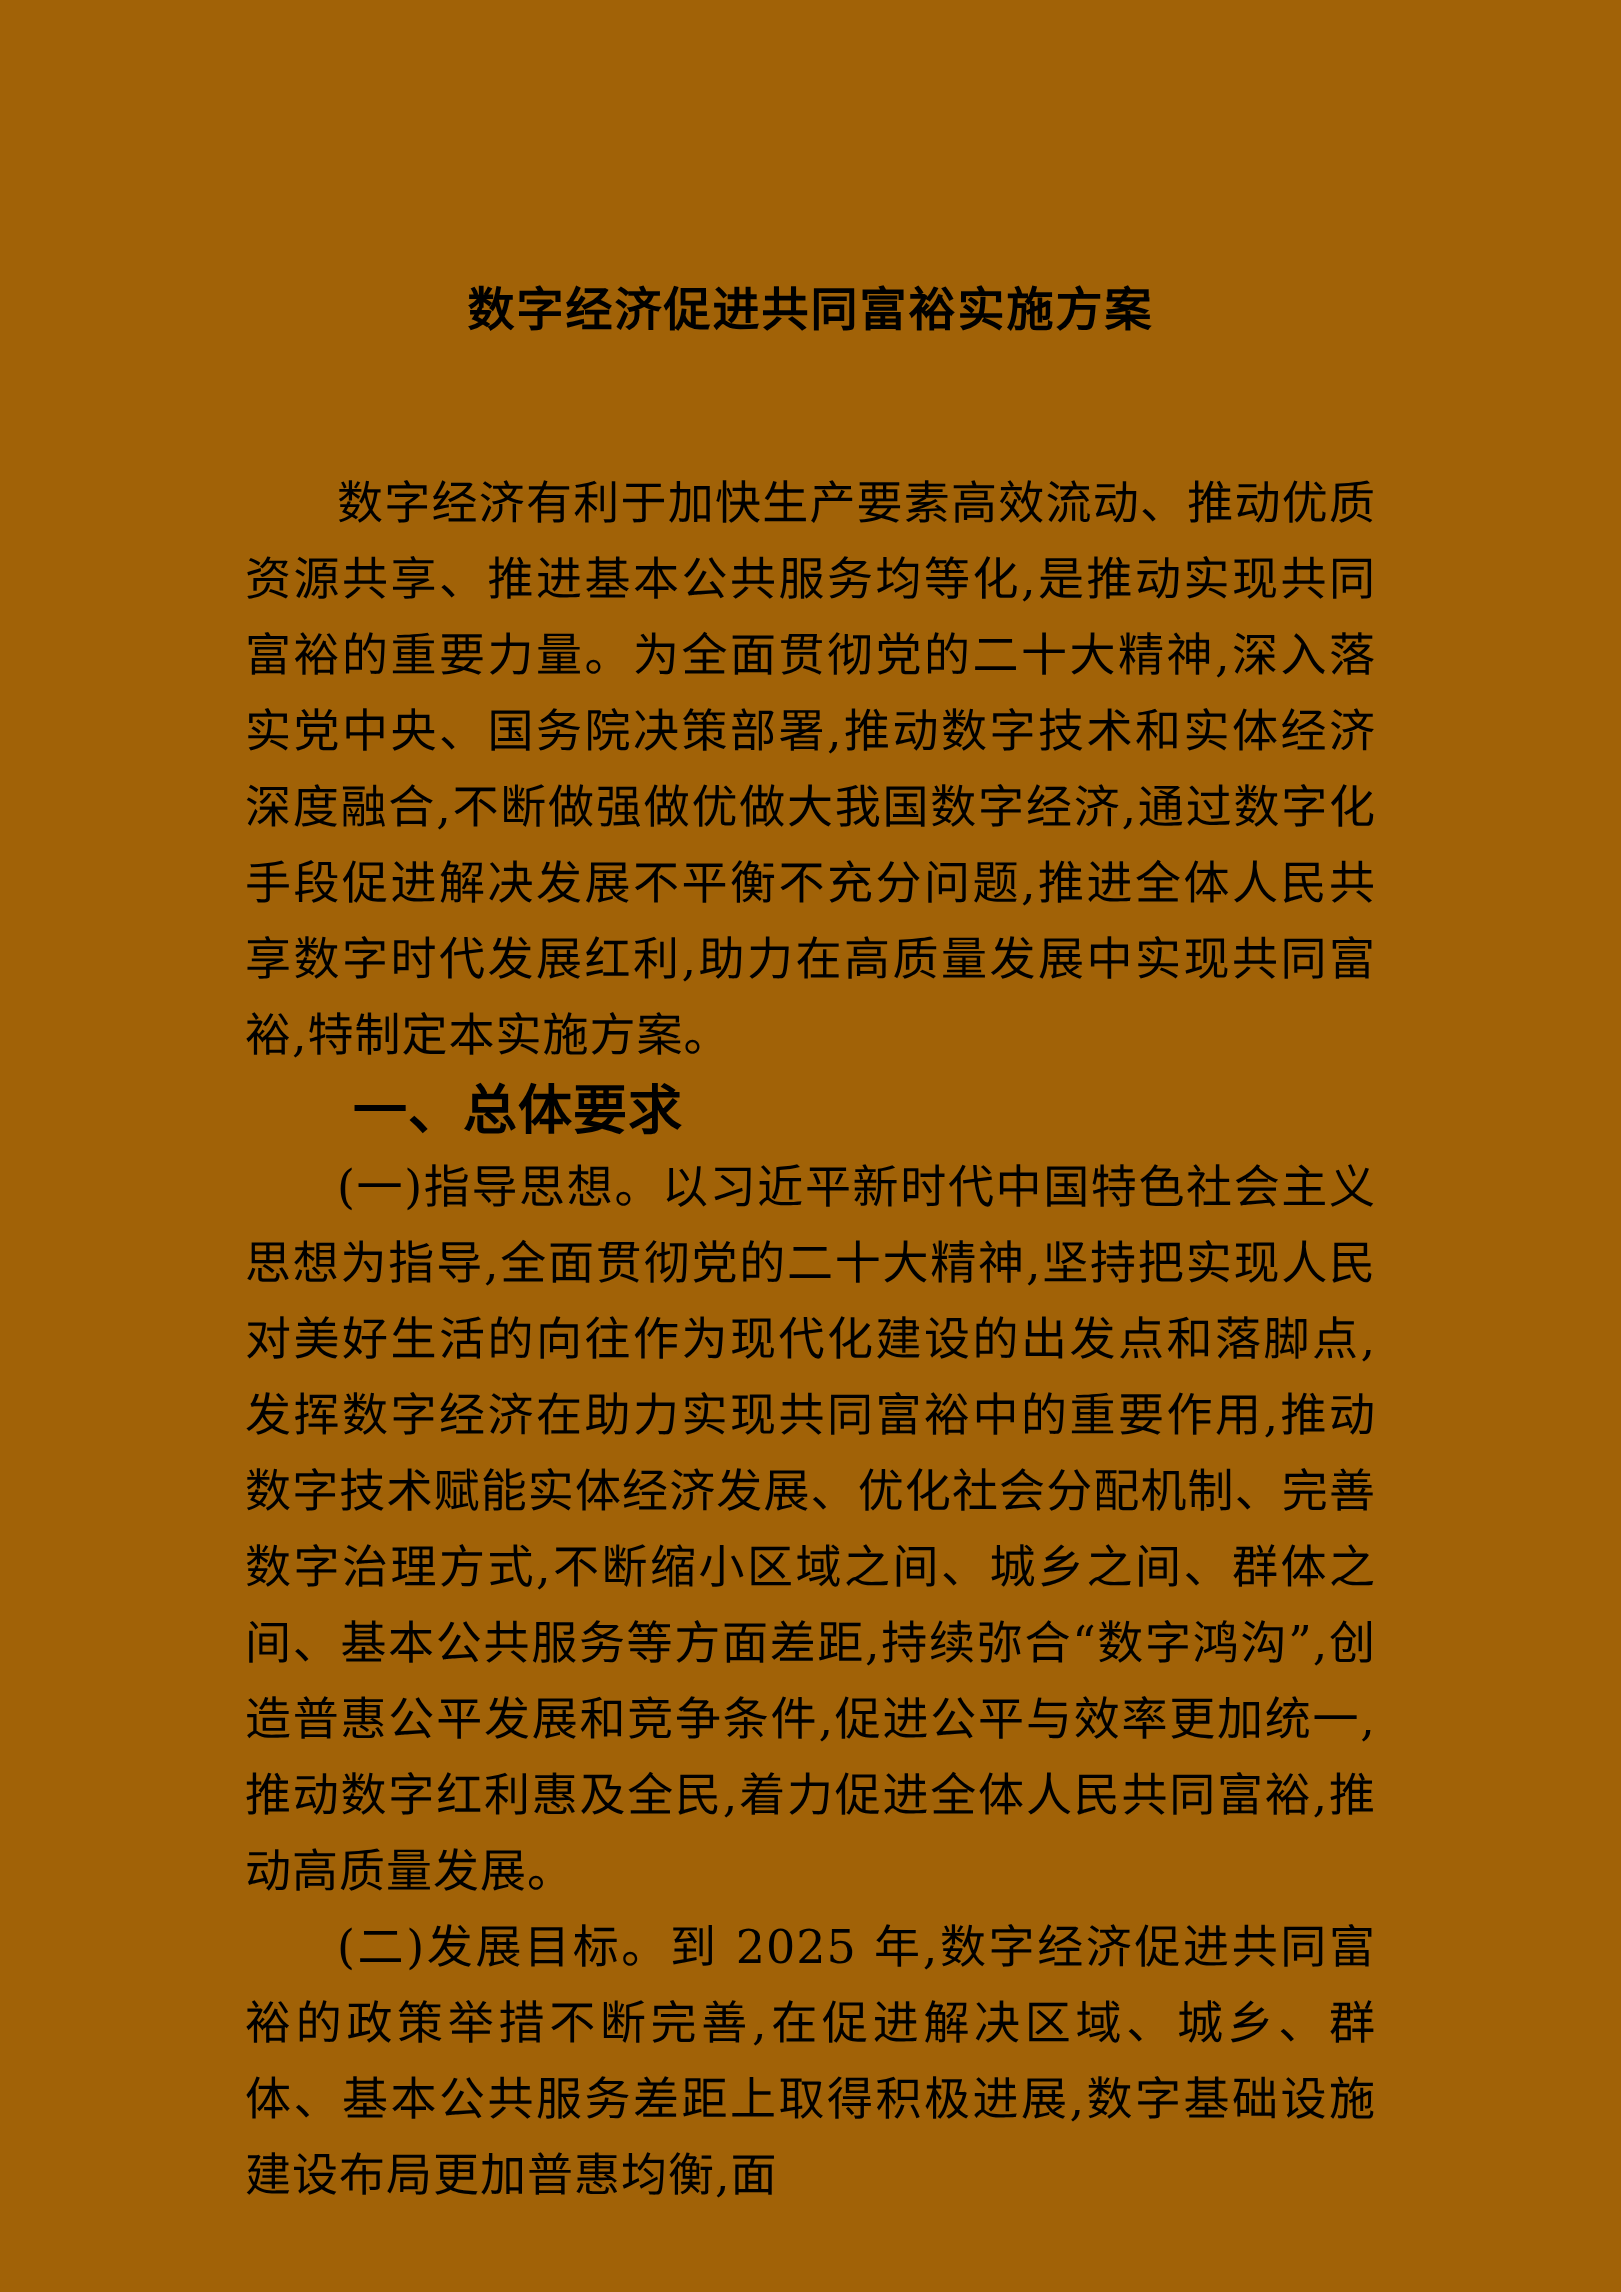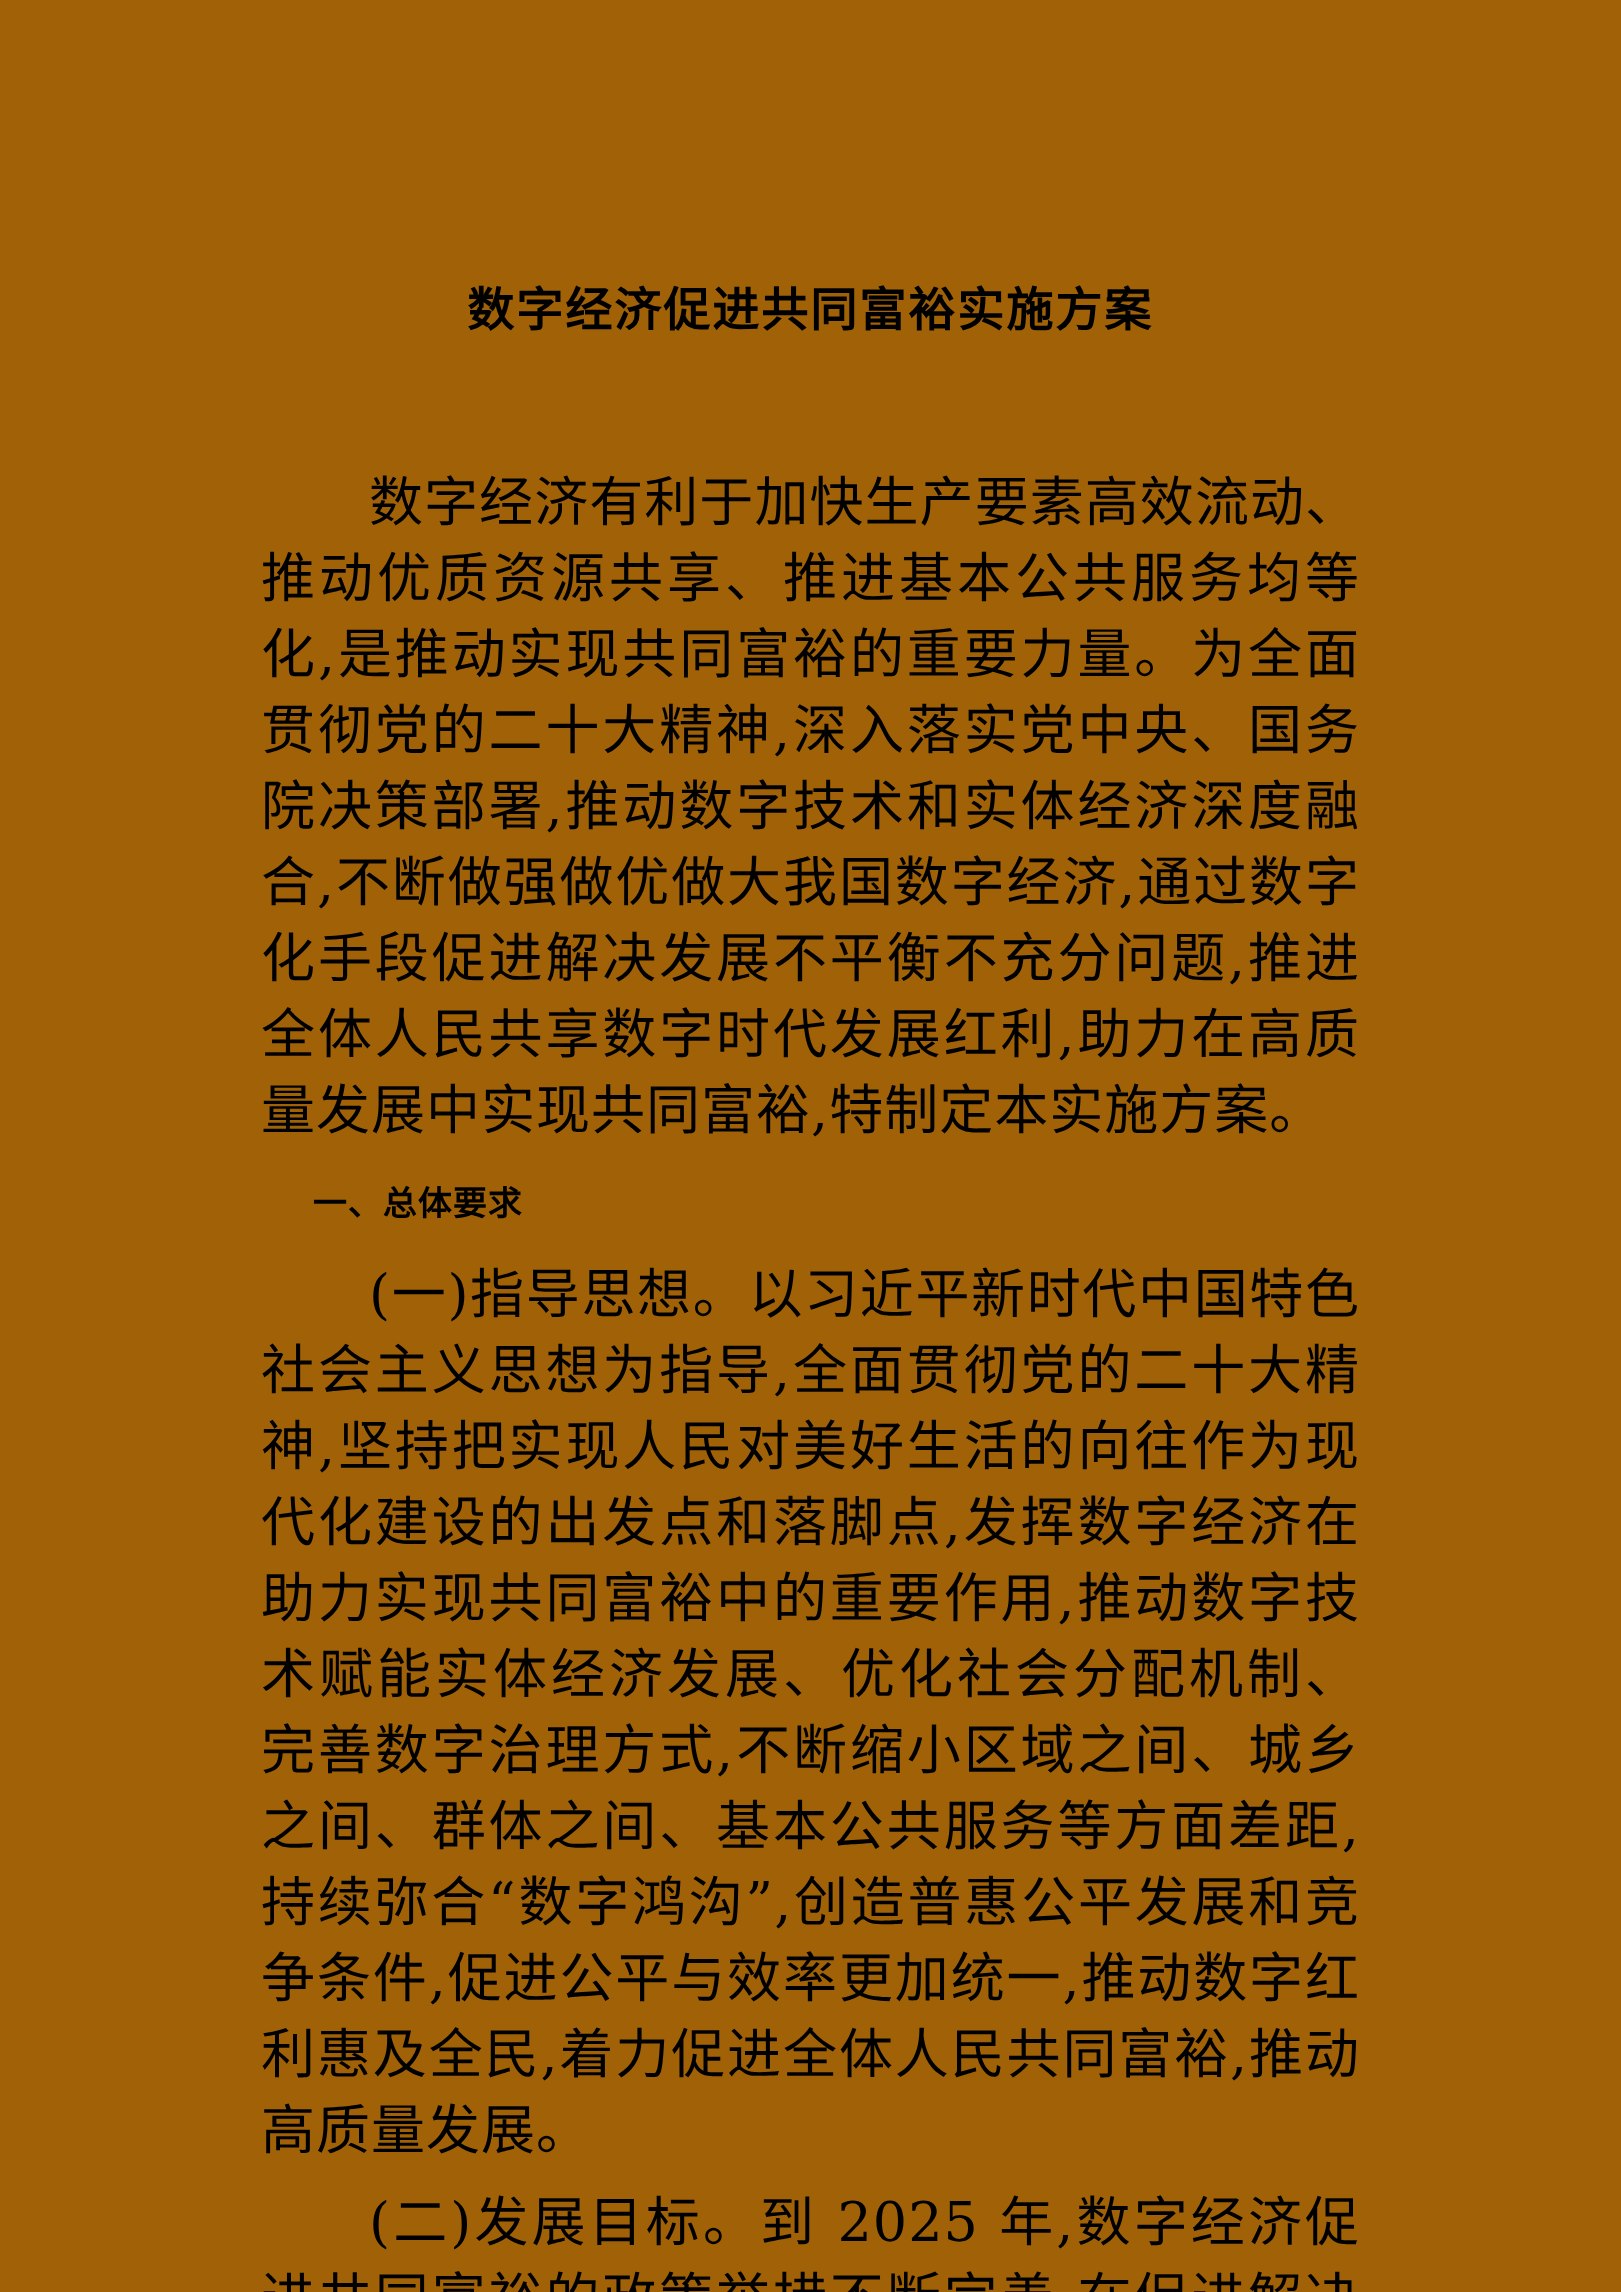--- a/index.html
+++ b/index.html
@@ -26,39 +26,39 @@
     padding-top: 279px;
     text-align: center;
     font-family: "DejaVu Serif", "Liberation Serif", serif;
     font-weight: bold;
     font-size: 47px;
     line-height: 61px;
     letter-spacing: 2px;
     color: #000000;
   }
   .body-para {
-    margin: 16px;
+    margin: 0;
     font-family: "DejaVu Serif", "Liberation Serif", serif;
     font-weight: normal;
-    font-size: 54px;
+    font-size: 46px;
     line-height: 76px;
     letter-spacing: 1px;
     text-align: justify;
     text-justify: inter-character;
     text-indent: 2em;
     color: #000000;
   }
   .first-para {
     margin-top: 125px;
   }
   .section-heading {
     margin: 0;
     font-family: "DejaVu Sans", "Liberation Sans", sans-serif;
     font-weight: bold;
-    font-size: 34px;
+    font-size: 54px;
     line-height: 76px;
     letter-spacing: 1px;
     text-indent: 2em;
     color: #000000;
   }
   .para-lead {
     font-weight: normal;
     font-family: "DejaVu Serif", "Liberation Serif", serif;
   }
 </style>

